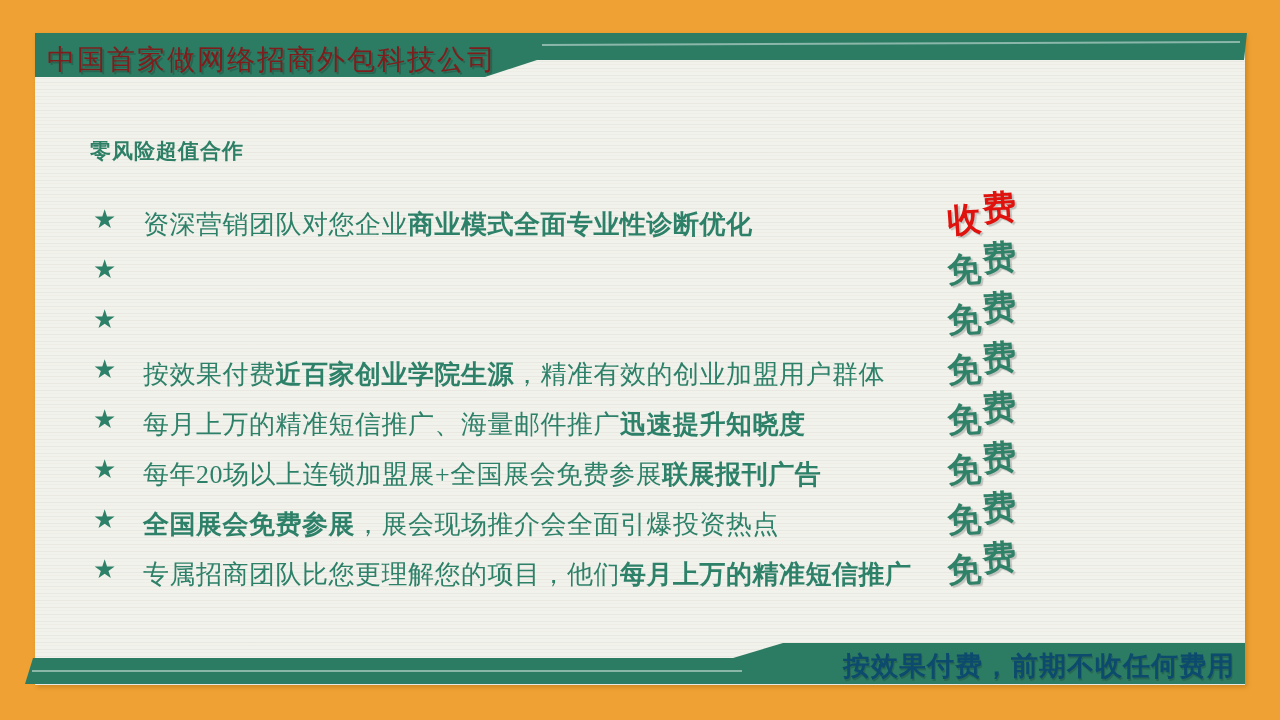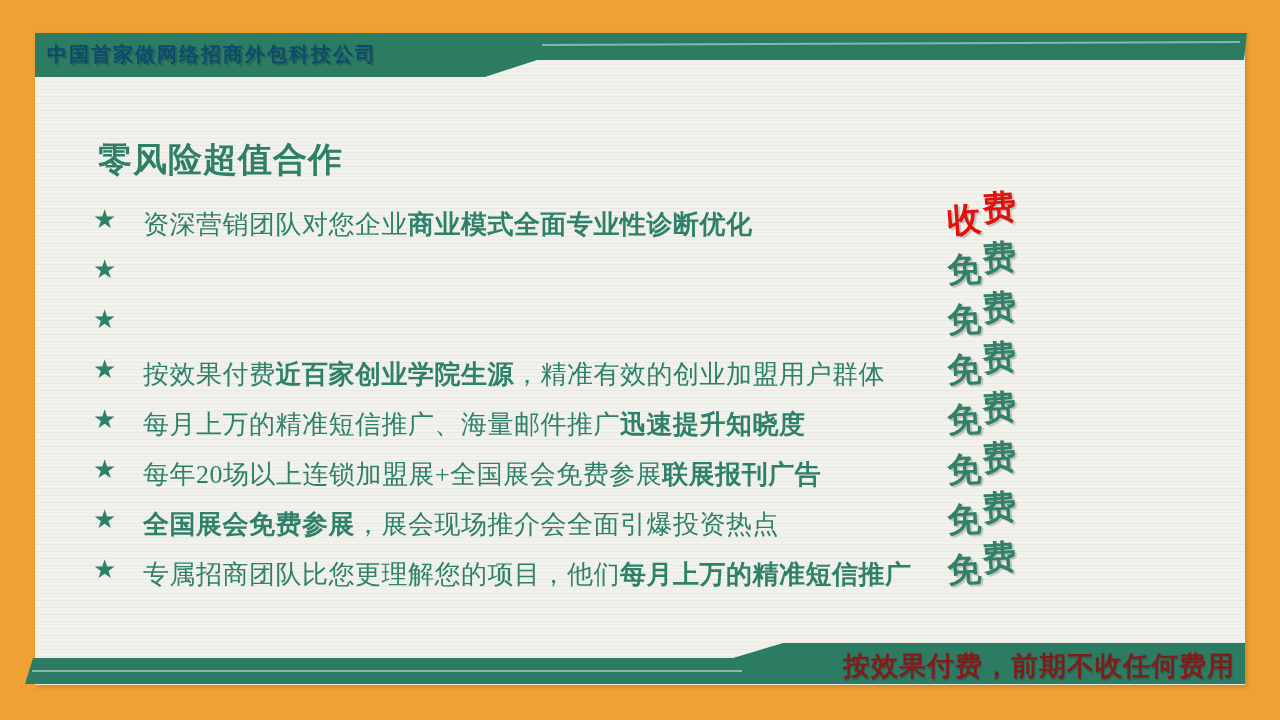--- a/index.html
+++ b/index.html
@@ -18,33 +18,33 @@
       rgba(225,225,215,0.25) 3px, rgba(225,225,215,0.25) 4px,
       rgba(255,255,255,0.0) 4px, rgba(255,255,255,0.0) 7px);
     box-shadow:2px 2px 4px rgba(140,90,10,0.35);
   }
   
   #shapes{position:absolute;left:0;top:0;width:1280px;height:720px;pointer-events:none;}
   .banner-fill{fill:#2c7c63;}
   .hl-line{stroke:rgba(255,255,255,0.45);stroke-width:2;}
   #header-title{
     position:absolute;left:47px;top:41px;width:430px;
-    color:#0c4a6e;font-size:20px;font-weight:bold;letter-spacing:2px;
+    color:#7f1d1d;font-size:28px;font-weight:normal;letter-spacing:2px;
     text-shadow:2px 2px 0 rgba(30,60,50,0.35);
     white-space:nowrap;
   }
   #footer-note{
     position:absolute;right:45px;top:648px;
-    color:#7f1d1d;font-size:27px;font-weight:600;letter-spacing:1px;
+    color:#0c4a6e;font-size:27px;font-weight:600;letter-spacing:1px;
     text-shadow:1px 2px 0 rgba(30,60,50,0.3);
     white-space:nowrap;
   }
   #page-title{
     position:absolute;left:90px;top:137px;
-    color:#2d7f66;font-size:34px;font-weight:bold;letter-spacing:1px;margin-left:8px;
+    color:#2d7f66;font-size:21px;font-weight:bold;letter-spacing:1px;
   }
   #rows{position:absolute;left:35px;top:194px;width:1210px;}
   .row{
     position:relative;height:50px;display:flex;align-items:center;
     color:#2e8169;
     font-family:"Liberation Serif","DejaVu Serif",serif;
     font-size:26px;letter-spacing:0.5px;white-space:nowrap;
   }
   .row .star{
     width:36px;margin-left:58px;flex:0 0 auto;

